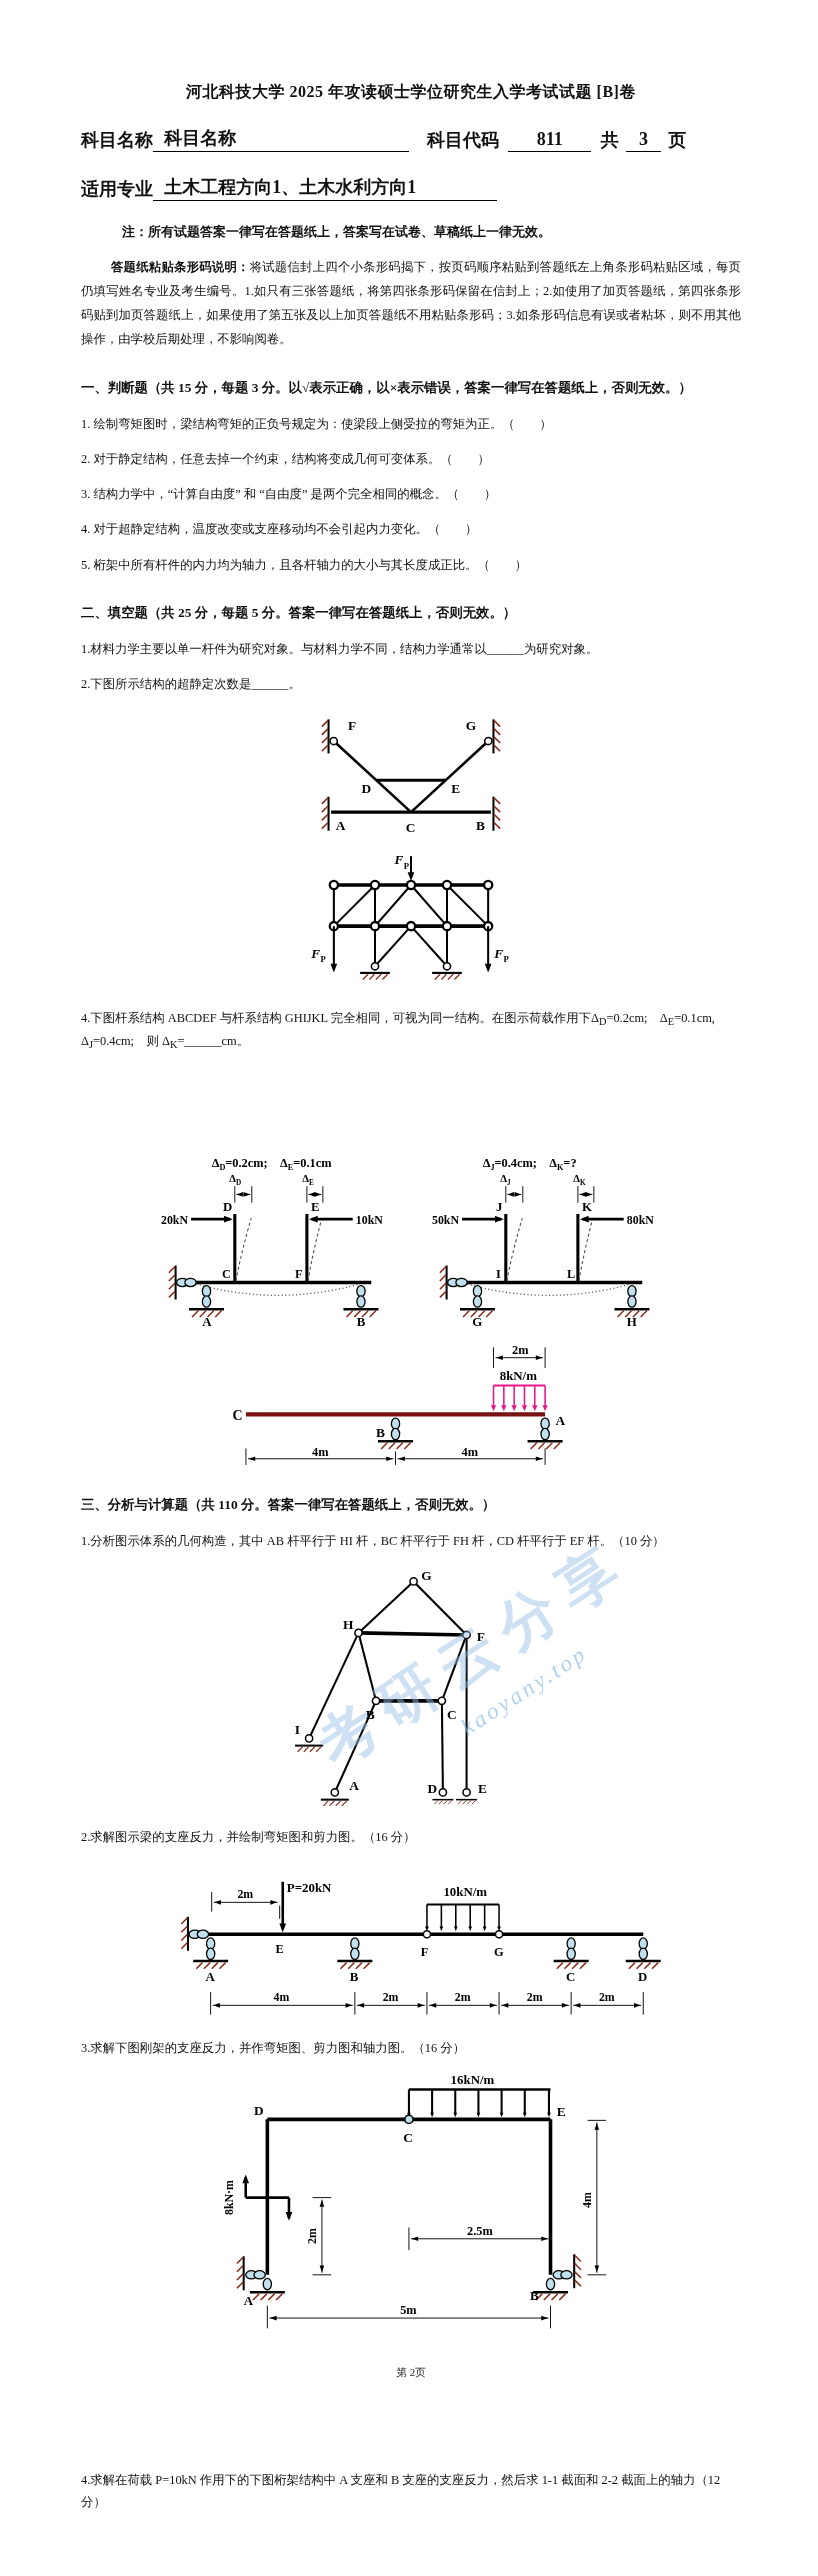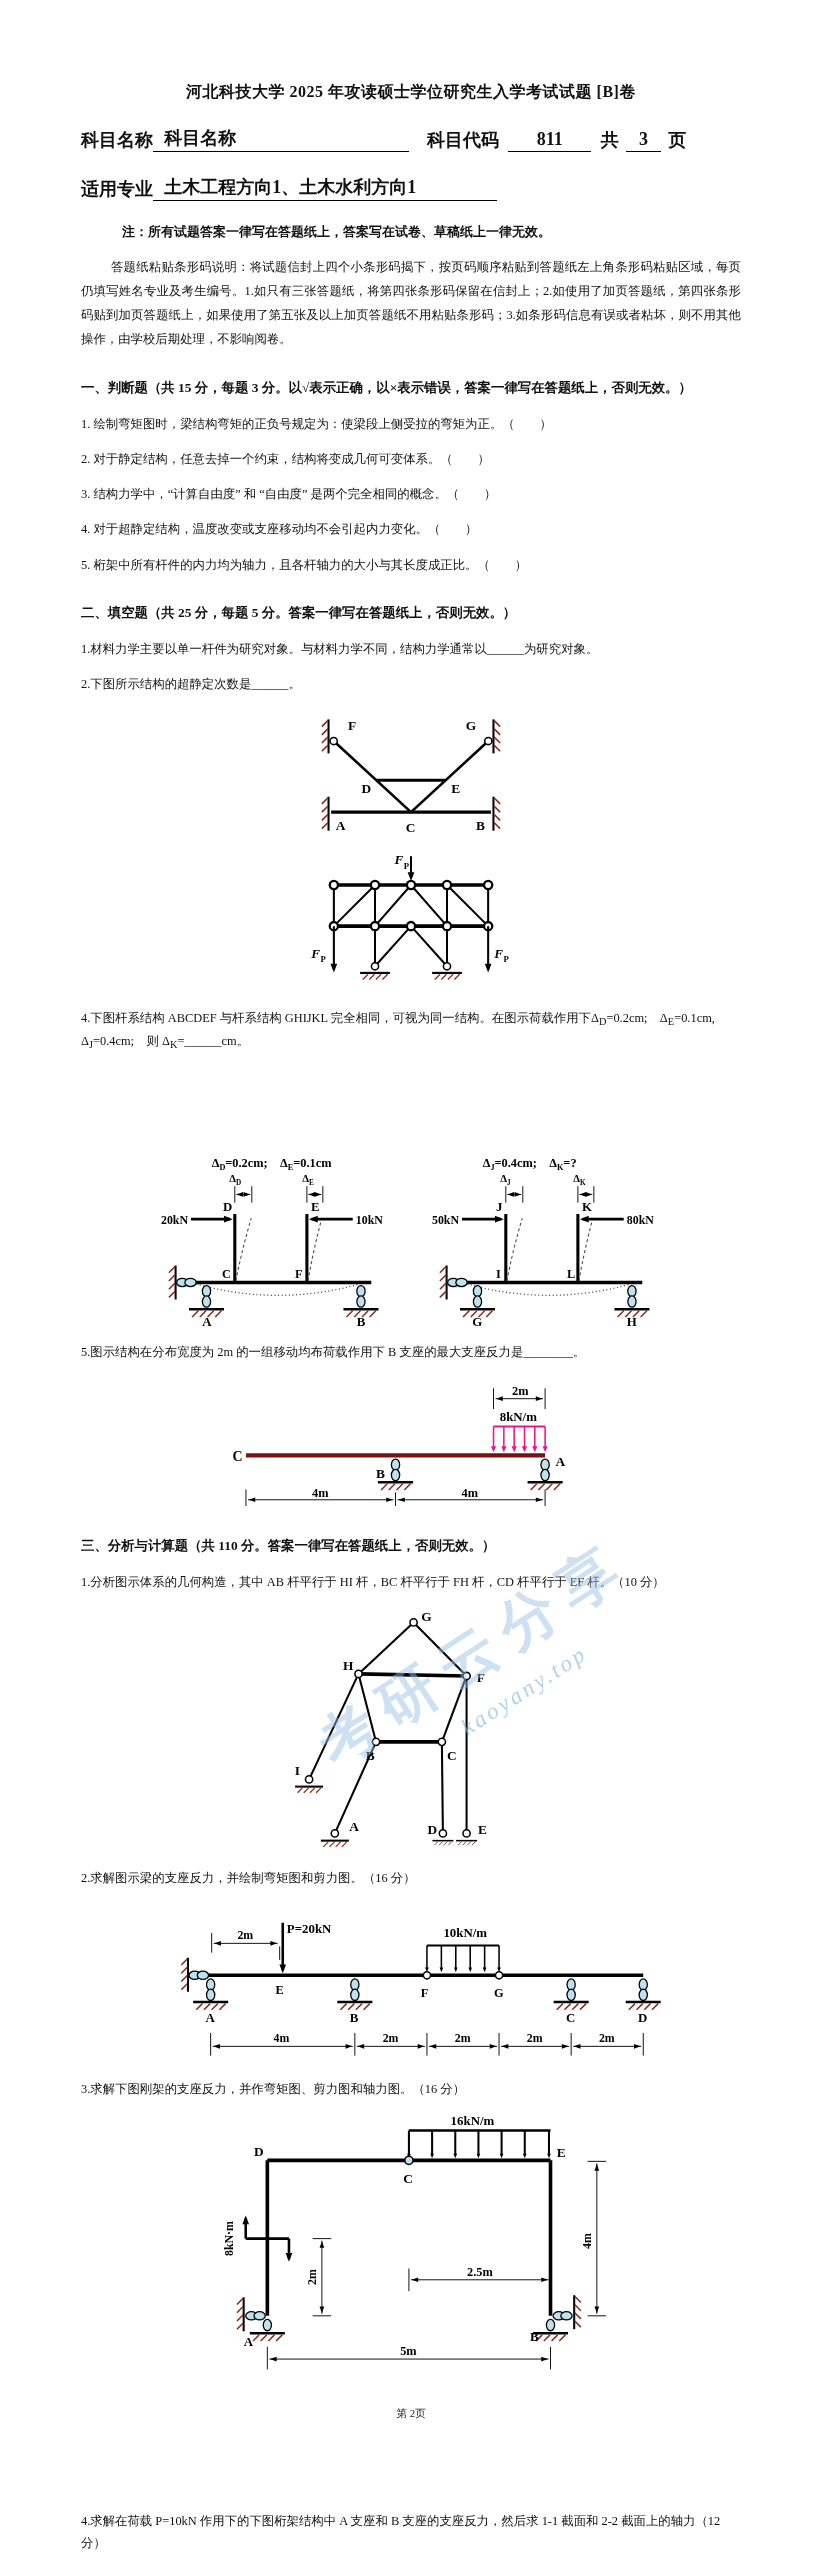--- a/index.html
+++ b/index.html
@@ -8,21 +8,21 @@
   .title{text-align:center;font-size:16px;font-weight:bold;letter-spacing:0.5px;}
   .hrow{display:flex;align-items:flex-end;font-size:18px;font-weight:bold;margin-top:23px;}
   .hlabel{white-space:nowrap;}
   .hval{border-bottom:1.3px solid #000;text-align:center;padding:0 3.1px 1px 3.1px;}
   .v-subject{width:242px;margin-right:17.5px;text-align:left;padding-left:11.3px;}
   .v-code{width:77px;margin:0 9.3px;}
   .v-pages{width:29px;margin:0 7.2px;}
   .v-major{width:330px;text-align:left;padding-left:11.3px;}
   .note{font-size:13px;font-weight:bold;margin:21.6px 0 0 41px;}
   .barcode{font-size:12.4px;line-height:1.92;text-align:justify;margin-top:15.5px;text-indent:30px;}
-  .barcode .lead{font-weight:normal;margin-top:44px;}
+  .barcode .lead{font-weight:bold;margin-top:44px;}
   .sec-title{font-size:13.4px;font-weight:bold;line-height:1.9;margin:24px 0 4.1px 0;}
   .item{font-size:12.4px;line-height:1.75;margin:13.4px 0;}
   .item i{font-family:"Liberation Serif",serif;}
   .fig-center{text-align:center;margin:7.2px 0;}
   .fig-row{display:flex;justify-content:center;gap:29px;margin:5.2px 0;}
   .footer{text-align:center;font-size:10.8px;margin-top:31px;color:#222;}
   .page-gap{height:77px;}
   svg text{font-family:"Liberation Serif","DejaVu Serif",serif;font-weight:bold;fill:#000;}
   .watermark{position:absolute;top:1613px;left:304px;transform:rotate(-33deg);pointer-events:none;z-index:3;}
   .wm1{font-size:58px;letter-spacing:13.4px;color:rgba(150,193,229,0.48);font-weight:bold;}
@@ -298,21 +298,20 @@
         <use href="#ball" transform="translate(100,292)"></use>
       <use href="#gndR" transform="translate(100,307)"></use>
       <use href="#ball" transform="translate(400,272)"></use>
         <use href="#ball" transform="translate(400,292)"></use>
       <use href="#gndR" transform="translate(400,307)"></use>
       <text x="90" y="340" font-size="25">G</text>
       <text x="390" y="340" font-size="25">H</text>
     </svg>
   </div>
 
-  <p class="item">5.图示结构在分布宽度为 2m 的一组移动均布荷载作用下 B 支座的最大支座反力是________。</p>
 
   <div class="fig-center">
     <svg width="392" height="130" viewBox="0 0 760 252">
       <g stroke="#000" stroke-width="1.8">
         <line x1="540" y1="22" x2="540" y2="62"></line>
           <line x1="640" y1="22" x2="640" y2="62"></line>
         <line x1="544" y1="42" x2="636" y2="42"></line>
       </g>
       <use href="#ahd" transform="translate(545,42) rotate(180)"></use>
         <use href="#ahd" transform="translate(635,42)"></use>

